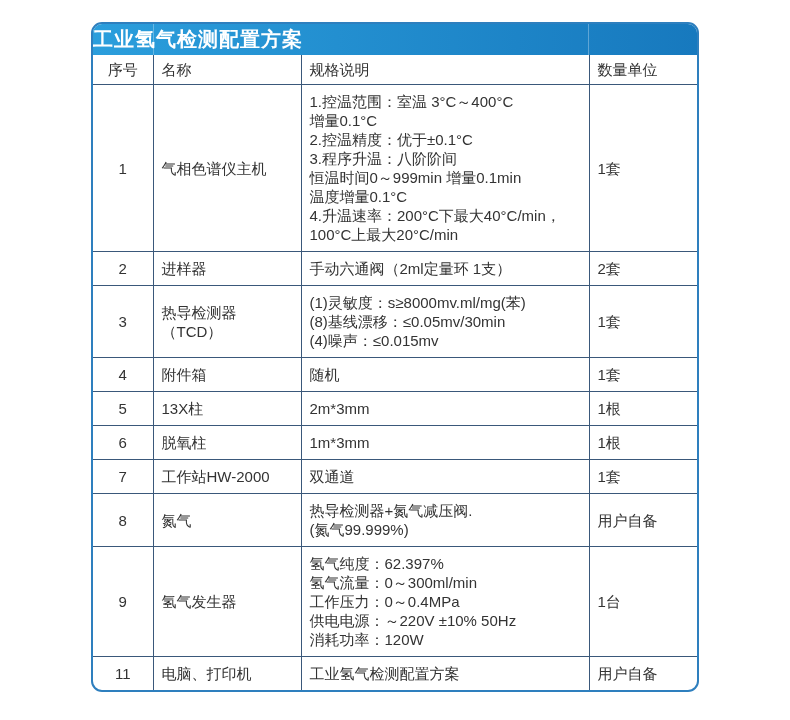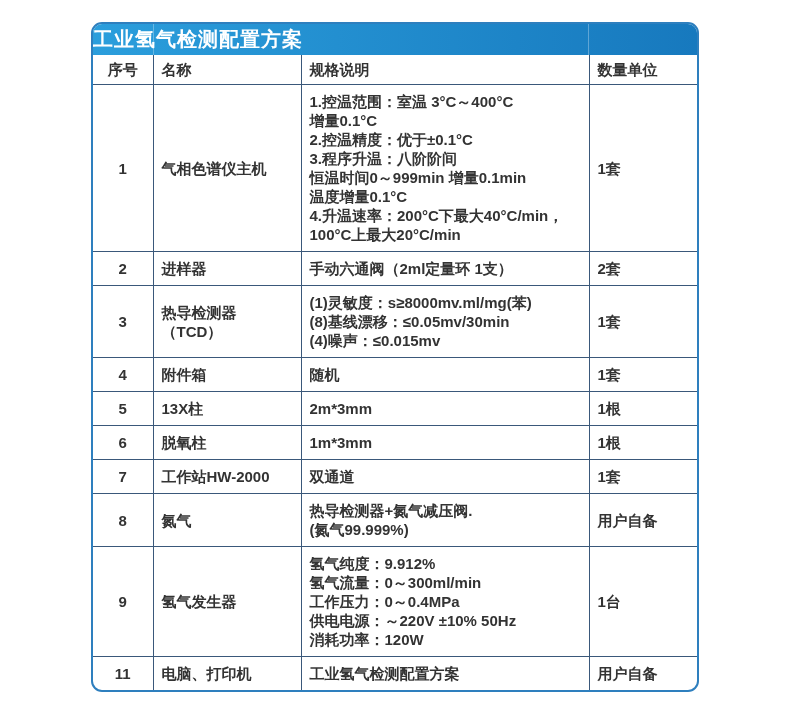--- a/index.html
+++ b/index.html
@@ -46,21 +46,21 @@
     border-collapse: collapse;
     table-layout: fixed;
     font-size: 15px;
   }
   table.cfg col.c-no   { width: 60px; }
   table.cfg col.c-name { width: 148px; }
   table.cfg col.c-spec { width: 288px; }
   table.cfg col.c-qty  { width: 108px; }
   table.cfg th, table.cfg td {
     border: 1px solid #3A587A;
-    font-weight: bold;
+    font-weight: normal;
     text-align: left;
     vertical-align: middle;
     line-height: 19px;
     padding: 7px 6px 7px 8px;
     overflow: hidden;
   }
   table.cfg th { padding-top: 5px; padding-bottom: 5px; }
   table.cfg th:first-child, table.cfg td:first-child { border-left: none; text-align: center; padding-left: 2px; padding-right: 2px; }
   table.cfg th:last-child, table.cfg td:last-child { border-right: none; margin-left: 8px; }
   table.cfg tr:first-child th { border-top: none; }
@@ -172,21 +172,21 @@
         <div class="spec-line">热导检测器+氮气减压阀.</div>
         <div class="spec-line">(氮气99.999%)</div>
       </td>
       <td>用户自备</td>
     </tr>
 
     <tr>
       <td>9</td>
       <td>氢气发生器</td>
       <td class="spec-cell">
-        <div class="spec-line">氢气纯度：9.912%</div>
+        <div class="spec-line">氢气纯度：62.397%</div>
         <div class="spec-line">氢气流量：0～300ml/min</div>
         <div class="spec-line">工作压力：0～0.4MPa</div>
         <div class="spec-line">供电电源：～220V ±10% 50Hz</div>
         <div class="spec-line">消耗功率：120W</div>
       </td>
       <td>1台</td>
     </tr>
 
 
     <tr>

